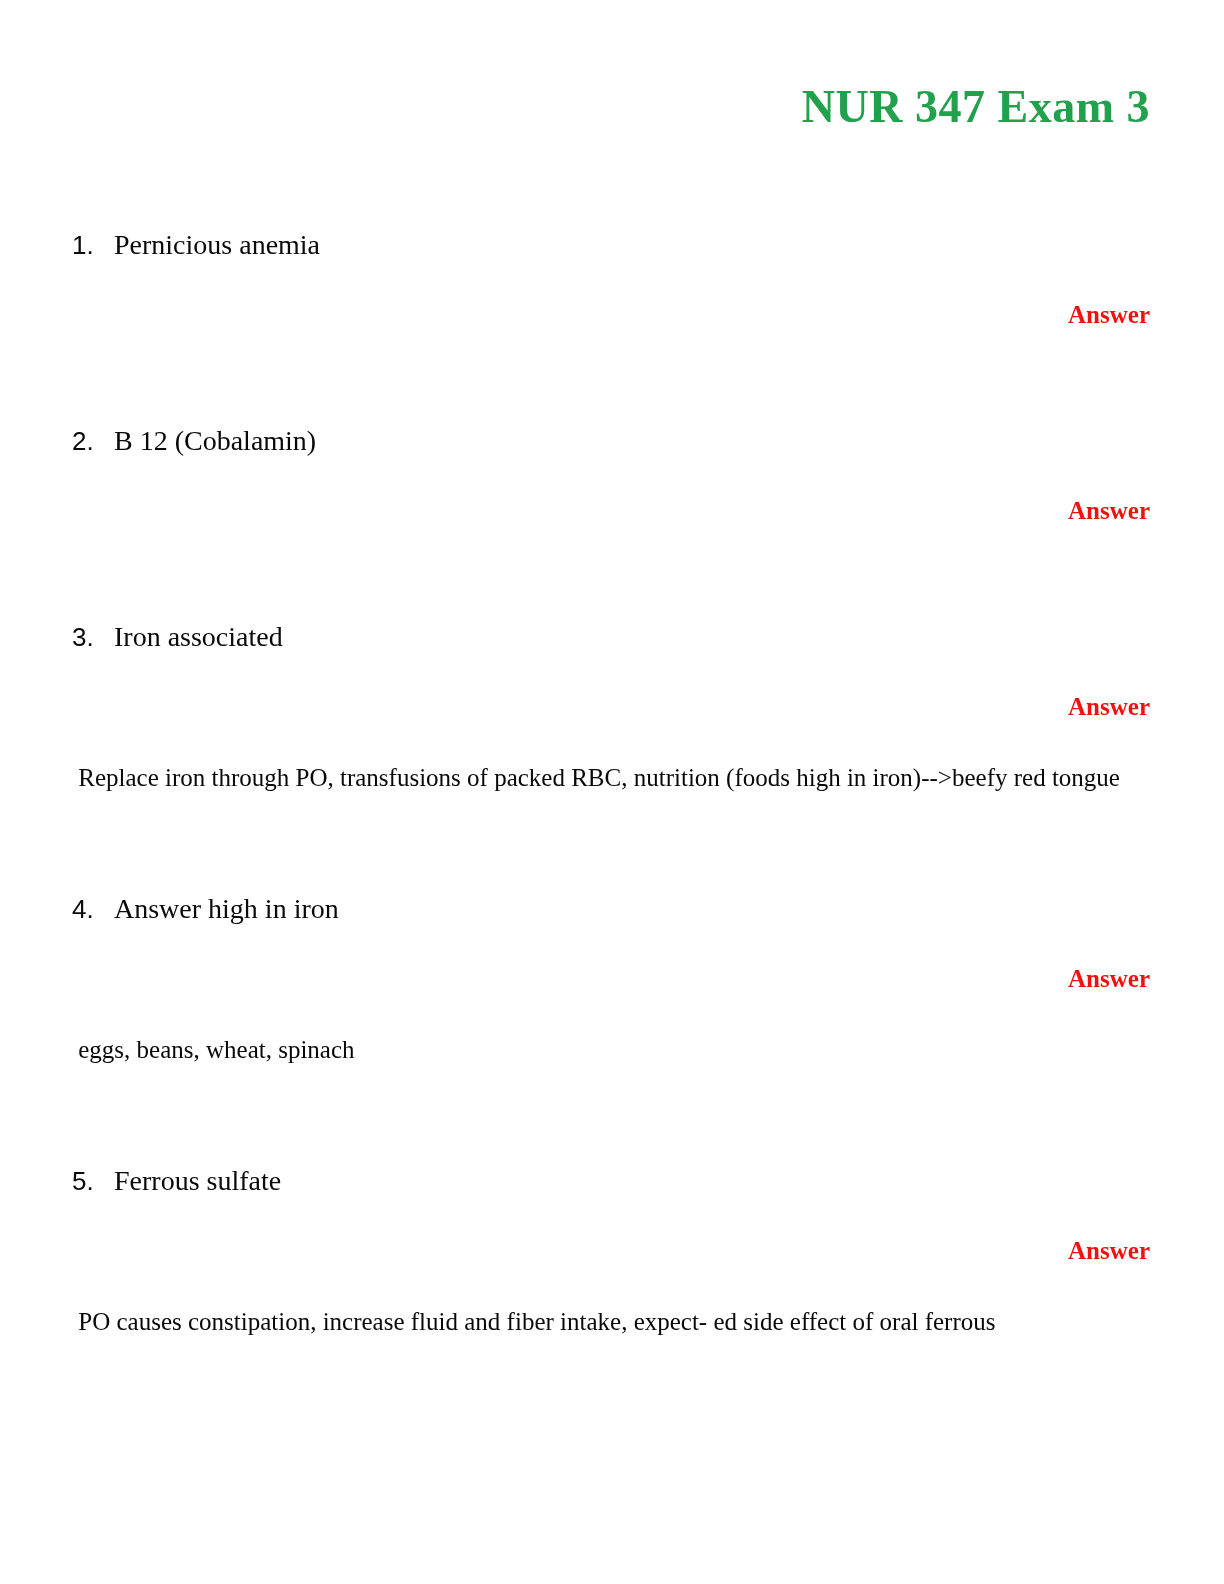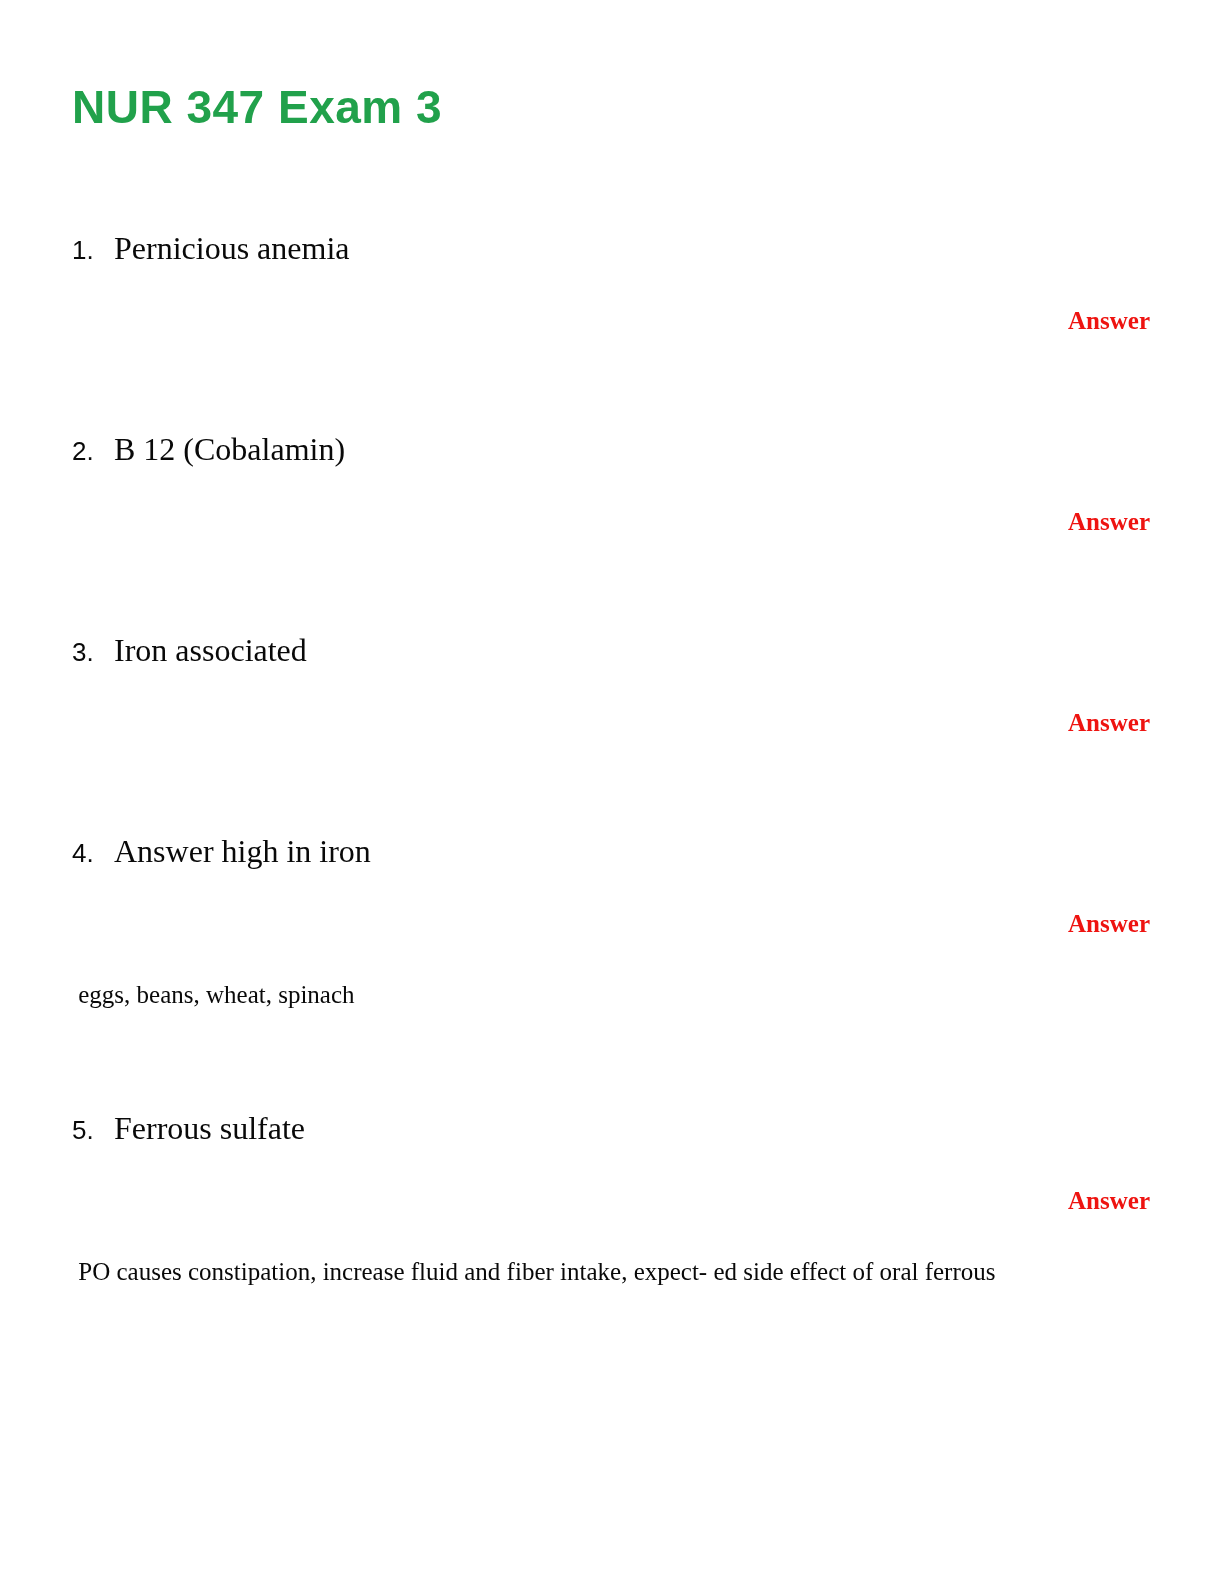--- a/index.html
+++ b/index.html
@@ -19,22 +19,22 @@
     font-family:"Liberation Serif", serif;
     color:var(--text-black);
   }
   .page{
     box-sizing:border-box;
     width:1224px;
     height:1584px;
     padding:72px 74px 0 72px;
   }
   .doc-title{
-    text-align:left;
-    font-family:Liberation Sans, sans-serif;
+    text-align:right;
+    font-family:Liberation Serif, serif;
     font-weight:bold;
     font-size:46px;
     color:var(--title-green);
     margin:8px 0 96px 0;
     letter-spacing:0.5px;
   }
   .qa-item{
     margin-bottom:96px;
   }
   .question-row{
@@ -43,21 +43,21 @@
   }
   .question-number{
     font-family:"Liberation Sans", sans-serif;
     font-size:26px;
     color:var(--text-black);
     min-width:42px;
     flex:0 0 auto;
   }
   .question-text{
     font-family:"Liberation Serif", serif;
-    font-size:32px;
+    font-size:28px;
     color:var(--text-black);
   }
   .answer-label{
     font-family:"Liberation Serif", serif;
     font-weight:bold;
     font-size:25px;
     color:var(--answer-red);
     margin-top:40px;
     text-align:right;
   }
@@ -93,20 +93,21 @@
     </div>
     <div class="answer-label">Answer</div>
   </div>
 
   <div class="qa-item">
     <div class="question-row">
       <span class="question-number">3.</span>
       <span class="question-text">Iron associated</span>
     </div>
     <div class="answer-label">Answer</div>
+    <div class="answer-text"> Replace iron through PO, transfusions of packed RBC, nutrition (foods high in iron)--&gt;beefy red tongue</div>
   </div>
 
   <div class="qa-item">
     <div class="question-row">
       <span class="question-number">4.</span>
       <span class="question-text">Answer high in iron</span>
     </div>
     <div class="answer-label">Answer</div>
     <div class="answer-text"> eggs, beans, wheat, spinach</div>
   </div>

